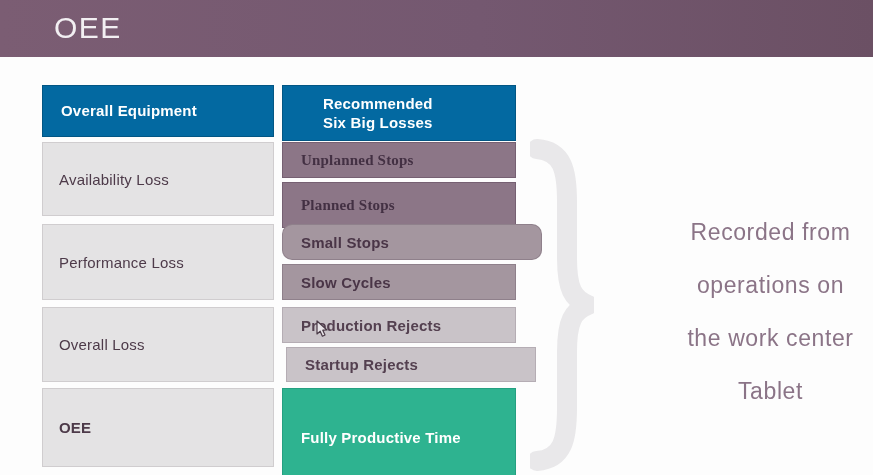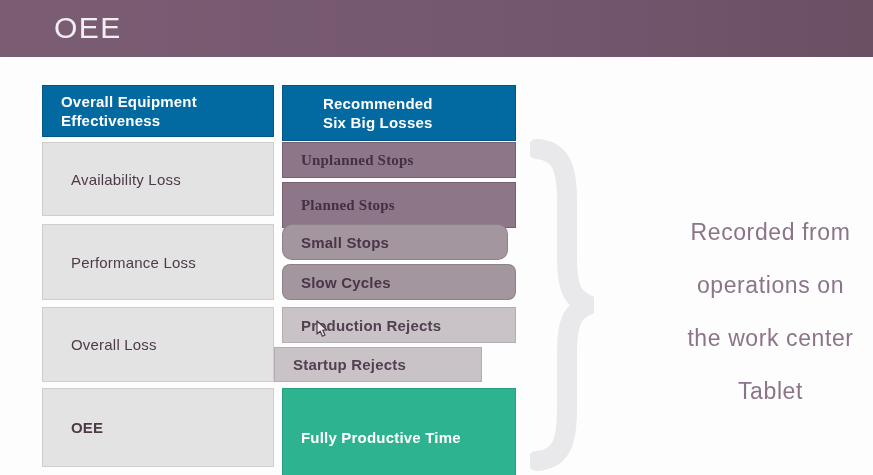--- a/index.html
+++ b/index.html
@@ -18,21 +18,21 @@
   }
   .cell{
     position:absolute;display:flex;align-items:center;box-sizing:border-box;
     font-size:15px;letter-spacing:.2px;border:1px solid rgba(60,40,60,0.10);
   }
   .hcell{
     background:#0369a1;color:#ffffff;font-weight:bold;line-height:1.3;
     padding-left:18px;border:1px solid rgba(0,0,0,0.18);
   }
   .cat{
-    background:#e4e3e4;color:#4d3a49;padding-left:28px;
+    background:#e4e3e4;color:#4d3a49;padding-left:16px;
     border:1px solid rgba(90,70,85,0.14);
   }
   .loss{padding-left:18px;font-weight:600;}
   .loss.r1{background:#8c7687;color:#433043;border-color:rgba(40,20,40,0.22);font-family:Liberation Serif, serif;}
   .loss.r2{background:#a4969f;color:#4a3547;border-color:rgba(40,20,40,0.16);}
   .loss.r3{background:#c9c3c8;color:#544050;border-color:rgba(40,20,40,0.12);}
   .loss.green{background:#2eb390;color:#ffffff;font-weight:bold;border-color:rgba(0,80,60,0.18);}
   .cat.bold{font-weight:bold;}
   #brace{position:absolute;left:530px;top:138px;}
   #annotation{
@@ -48,41 +48,40 @@
 
 <div id="stage">
 
   <div id="topbar">
     <div id="slide-title">OEE</div>
   </div>
 
   <div class="cell hcell" style="left:42px;top:85px;width:232px;height:52px;">
     <div>
       <div>Overall Equipment</div>
-      <div>Effectiveness</div>
     </div>
   </div>
   <div class="cell hcell" style="left:282px;top:85px;width:234px;height:56px;padding-left:40px;">
     <div>
       <div>Recommended</div>
       <div>Six Big Losses</div>
     </div>
   </div>
 
   <div class="cell cat" style="left:42px;top:142px;width:232px;height:74px;">Availability Loss</div>
   <div class="cell loss r1" style="left:282px;top:142px;width:234px;height:36px;">Unplanned Stops</div>
   <div class="cell loss r1" style="left:282px;top:182px;width:234px;height:46px;">Planned Stops</div>
 
   <div class="cell cat" style="left:42px;top:224px;width:232px;height:76px;text-align:right;">Performance Loss</div>
-  <div class="cell loss r2" style="left:282px;top:224px;width:226px;height:36px;border-radius:10px;">Small Stops</div>
-  <div class="cell loss r2" style="left:282px;top:264px;width:234px;height:36px;border-radius:8px;">Slow Cycles</div>
+  <div class="cell loss r2" style="left:282px;top:224px;width:260px;height:36px;border-radius:10px;">Small Stops</div>
+  <div class="cell loss r2" style="left:282px;top:264px;width:234px;height:36px;">Slow Cycles</div>
 
   <div class="cell cat" style="left:42px;top:307px;width:232px;height:75px;">Overall Loss</div>
   <div class="cell loss r3" style="left:282px;top:307px;width:234px;height:36px;">Production Rejects</div>
-  <div class="cell loss r3" style="left:274px;top:347px;width:208px;height:35px;">Startup Rejects</div>
+  <div class="cell loss r3" style="left:286px;top:347px;width:250px;height:35px;">Startup Rejects</div>
 
   <div class="cell cat bold" style="left:42px;top:388px;width:232px;height:79px;">OEE</div>
   <div class="cell loss green" style="left:282px;top:388px;width:234px;height:99px;">Fully Productive Time</div>
 
   <svg id="brace" width="64" height="334" viewBox="0 0 64 334">
     <path d="M7,11 C33,13 37,33 37,64 L37,120 C37,151 43,161 58,167 C43,173 37,183 37,214 L37,270 C37,301 33,321 7,323" fill="none" stroke="#e9e8ea" stroke-width="20" stroke-linecap="round" stroke-linejoin="round"></path>
   </svg>
 
   <div id="annotation">
     <div class="ann-line">Recorded from</div>

